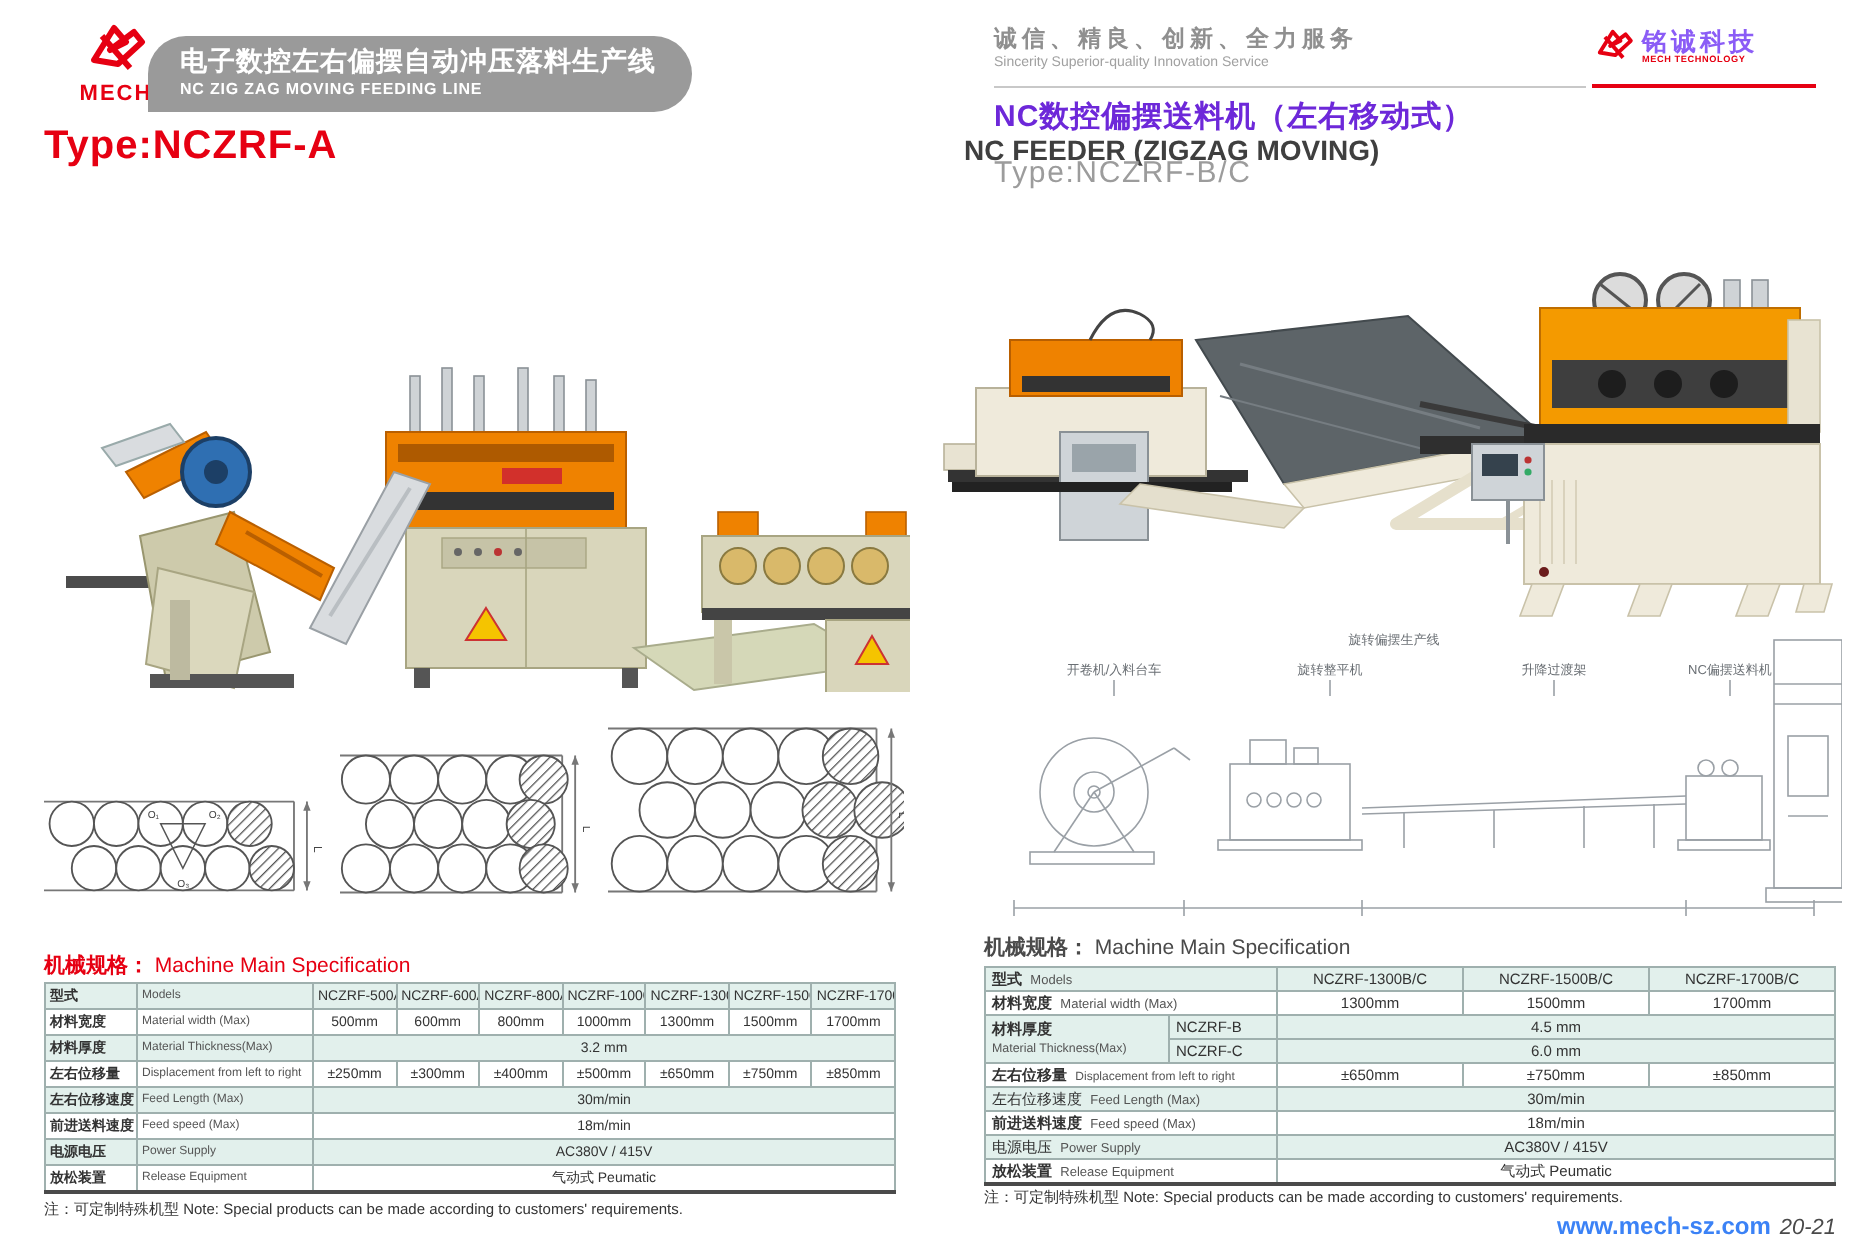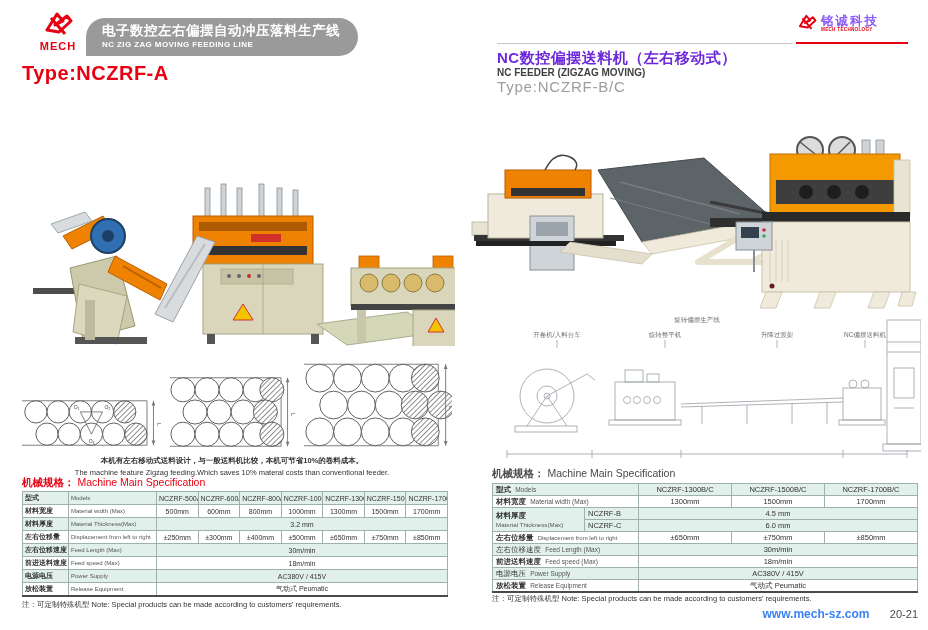--- a/index.html
+++ b/index.html
@@ -3,37 +3,37 @@
 <meta charset="utf-8">
 <style>
   html,body{margin:0;padding:0;background:#888;}
   #canvas{position:relative;width:928px;height:630px;background:#ffffff;overflow:hidden;
     font-family:"Liberation Sans", sans-serif;color:#333;}
   .abs{position:absolute;}
 
   
   .logo-left{left:36px;top:12px;width:44px;text-align:center;}
   .logo-left .mech-word{color:#e60012;font-weight:bold;font-size:11px;letter-spacing:1px;line-height:9px;}
-  .banner{left:86px;top:18px;width:272px;height:38px;background:#9a9a9a;
+  .banner{left:74px;top:18px;width:272px;height:38px;background:#9a9a9a;
     border-radius:19px 19px 19px 0;padding:4px 10px 0 16px;box-sizing:border-box;}
   .banner .cn{color:#fff;font-size:13.5px;font-weight:bold;letter-spacing:0.5px;white-space:nowrap;}
   .banner .en{color:#fff;font-size:8px;font-weight:bold;letter-spacing:0.4px;}
   .type-a{left:22px;top:62px;color:#e60012;font-weight:bold;font-size:20px;letter-spacing:0.5px;}
 
   
   .slogan{left:497px;top:12px;}
   .slogan .cn{color:#8f8f8f;font-size:11.5px;letter-spacing:2.5px;font-weight:bold;}
   .slogan .en{color:#a0a0a0;font-size:7px;margin-top:1px;}
   .logo-right{left:796px;top:13px;display:flex;align-items:center;gap:3px;}
   .logo-right .txt .cn{color:#8b5cf6;font-size:12.5px;font-weight:bold;letter-spacing:2px;line-height:12px;}
   .logo-right .txt .en{color:#e60012;font-size:4.6px;font-weight:bold;letter-spacing:0.3px;}
   .divider-gray{left:497px;top:43px;width:296px;height:1px;background:#c8c8c8;}
   .divider-red{left:796px;top:42px;width:112px;height:2px;background:#e60012;}
   .title-r-cn{left:497px;top:49px;font-size:15px;font-weight:bold;color:#6d28d9;letter-spacing:0.5px;}
-  .title-r-en{left:497px;top:67px;font-size:10px;font-weight:bold;color:#3f3f3f;}
+  .title-r-en{left:482px;top:67px;font-size:14px;font-weight:bold;color:#3f3f3f;}
   .type-bc{left:497px;top:78px;font-size:15px;color:#9c9c9c;letter-spacing:0.8px;}
 
   
   .diagrams{left:22px;top:358px;width:430px;height:96px;display:flex;align-items:flex-end;gap:9px;}
   .caption{left:0;top:456px;width:464px;text-align:center;}
   .caption .cn{font-size:7.5px;font-weight:bold;color:#333;}
   .caption .en{font-size:7.5px;color:#333;margin-top:2px;}
 
   
   .spec-h{font-size:10.5px;white-space:nowrap;}
@@ -55,21 +55,21 @@
   tr.tint td{background:#e2f0ec;}
   table.spec{border-bottom:2px solid #4a4a4a;}
   .t-right td.lab2{font-weight:normal;}
   .note{font-size:7.5px;color:#333;}
   .note-left{left:22px;top:600px;}
   .note-right{left:492px;top:594px;}
 
   
   .footer{left:700px;top:604px;width:218px;text-align:right;}
   .footer .url{color:#3b82f6;font-weight:bold;font-size:12px;}
-  .footer .pg{color:#4a4a4a;font-size:11px;margin-left:16px;}
+  .footer .pg{color:#4a4a4a;font-size:11px;font-style:italic;}
 </style>
 </head>
 <body>
 
 <div id="canvas">
 
   <div class="abs logo-left">
     <svg width="34" height="26" viewBox="0 0 34 26">
       <path d="M6 18 L16 2 L22 9 L14 13 L26 4 L30 9 L18 20 Z" fill="none" stroke="#e60012" stroke-width="3" stroke-linejoin="round"></path>
       <path d="M10 6 L24 22" stroke="#e60012" stroke-width="3"></path>
@@ -222,24 +222,20 @@
       <circle cx="120" cy="49" r="15" fill="url(#h1)" stroke="#555" stroke-width="1"></circle>
       <circle cx="148" cy="49" r="15" fill="url(#h1)" stroke="#555" stroke-width="1"></circle>
       <circle cx="131" cy="78" r="15" fill="url(#h1)" stroke="#555" stroke-width="1"></circle>
       <line x1="153" y1="5" x2="153" y2="93" stroke="#777" stroke-width="1"></line>
       <polygon points="153,5 151,10 155,10" fill="#777"></polygon>
         <polygon points="153,93 151,88 155,88" fill="#777"></polygon>
       <text x="160" y="47" font-size="6.5" fill="#444" transform="rotate(90 157 47)">L</text>
     </svg>
   </div>
 
-  <div class="abs caption">
-    <div class="cn">本机有左右移动式送料设计，与一般送料机比较，本机可节省10%的卷料成本。</div>
-    <div class="en">The machine feature Zigzag feeding.Which saves 10% materal costs than conventional feeder.</div>
-  </div>
 
   <div class="abs spec-h spec-h-left">
     <span class="cn">机械规格：</span>
     <span class="en">Machine Main Specification</span>
   </div>
 
   <table class="abs spec t-left">
     <colgroup>
         <col style="width:46px">
         <col style="width:88px">
@@ -308,20 +304,24 @@
     <tr>
       <td class="zh">放松装置</td>
           <td class="en">Release Equipment</td>
       <td class="v" colspan="7">气动式  Peumatic</td>
     </tr>
   </tbody>
     </table>
 
   <div class="abs note note-left">注：可定制特殊机型  Note: Special products can be made according to customers' requirements.</div>
 
+  <div class="abs slogan">
+    <div class="cn">诚信、精良、创新、全力服务</div>
+    <div class="en">Sincerity Superior-quality Innovation Service</div>
+  </div>
 
   <div class="abs logo-right">
     <svg width="22" height="20" viewBox="0 0 34 26">
       <path d="M6 18 L16 2 L22 9 L14 13 L26 4 L30 9 L18 20 Z" fill="none" stroke="#e60012" stroke-width="3" stroke-linejoin="round"></path>
       <path d="M10 6 L24 22" stroke="#e60012" stroke-width="3"></path>
     </svg>
     <div class="txt">
       <div class="cn">铭诚科技</div>
       <div class="en">MECH TECHNOLOGY</div>
     </div>

